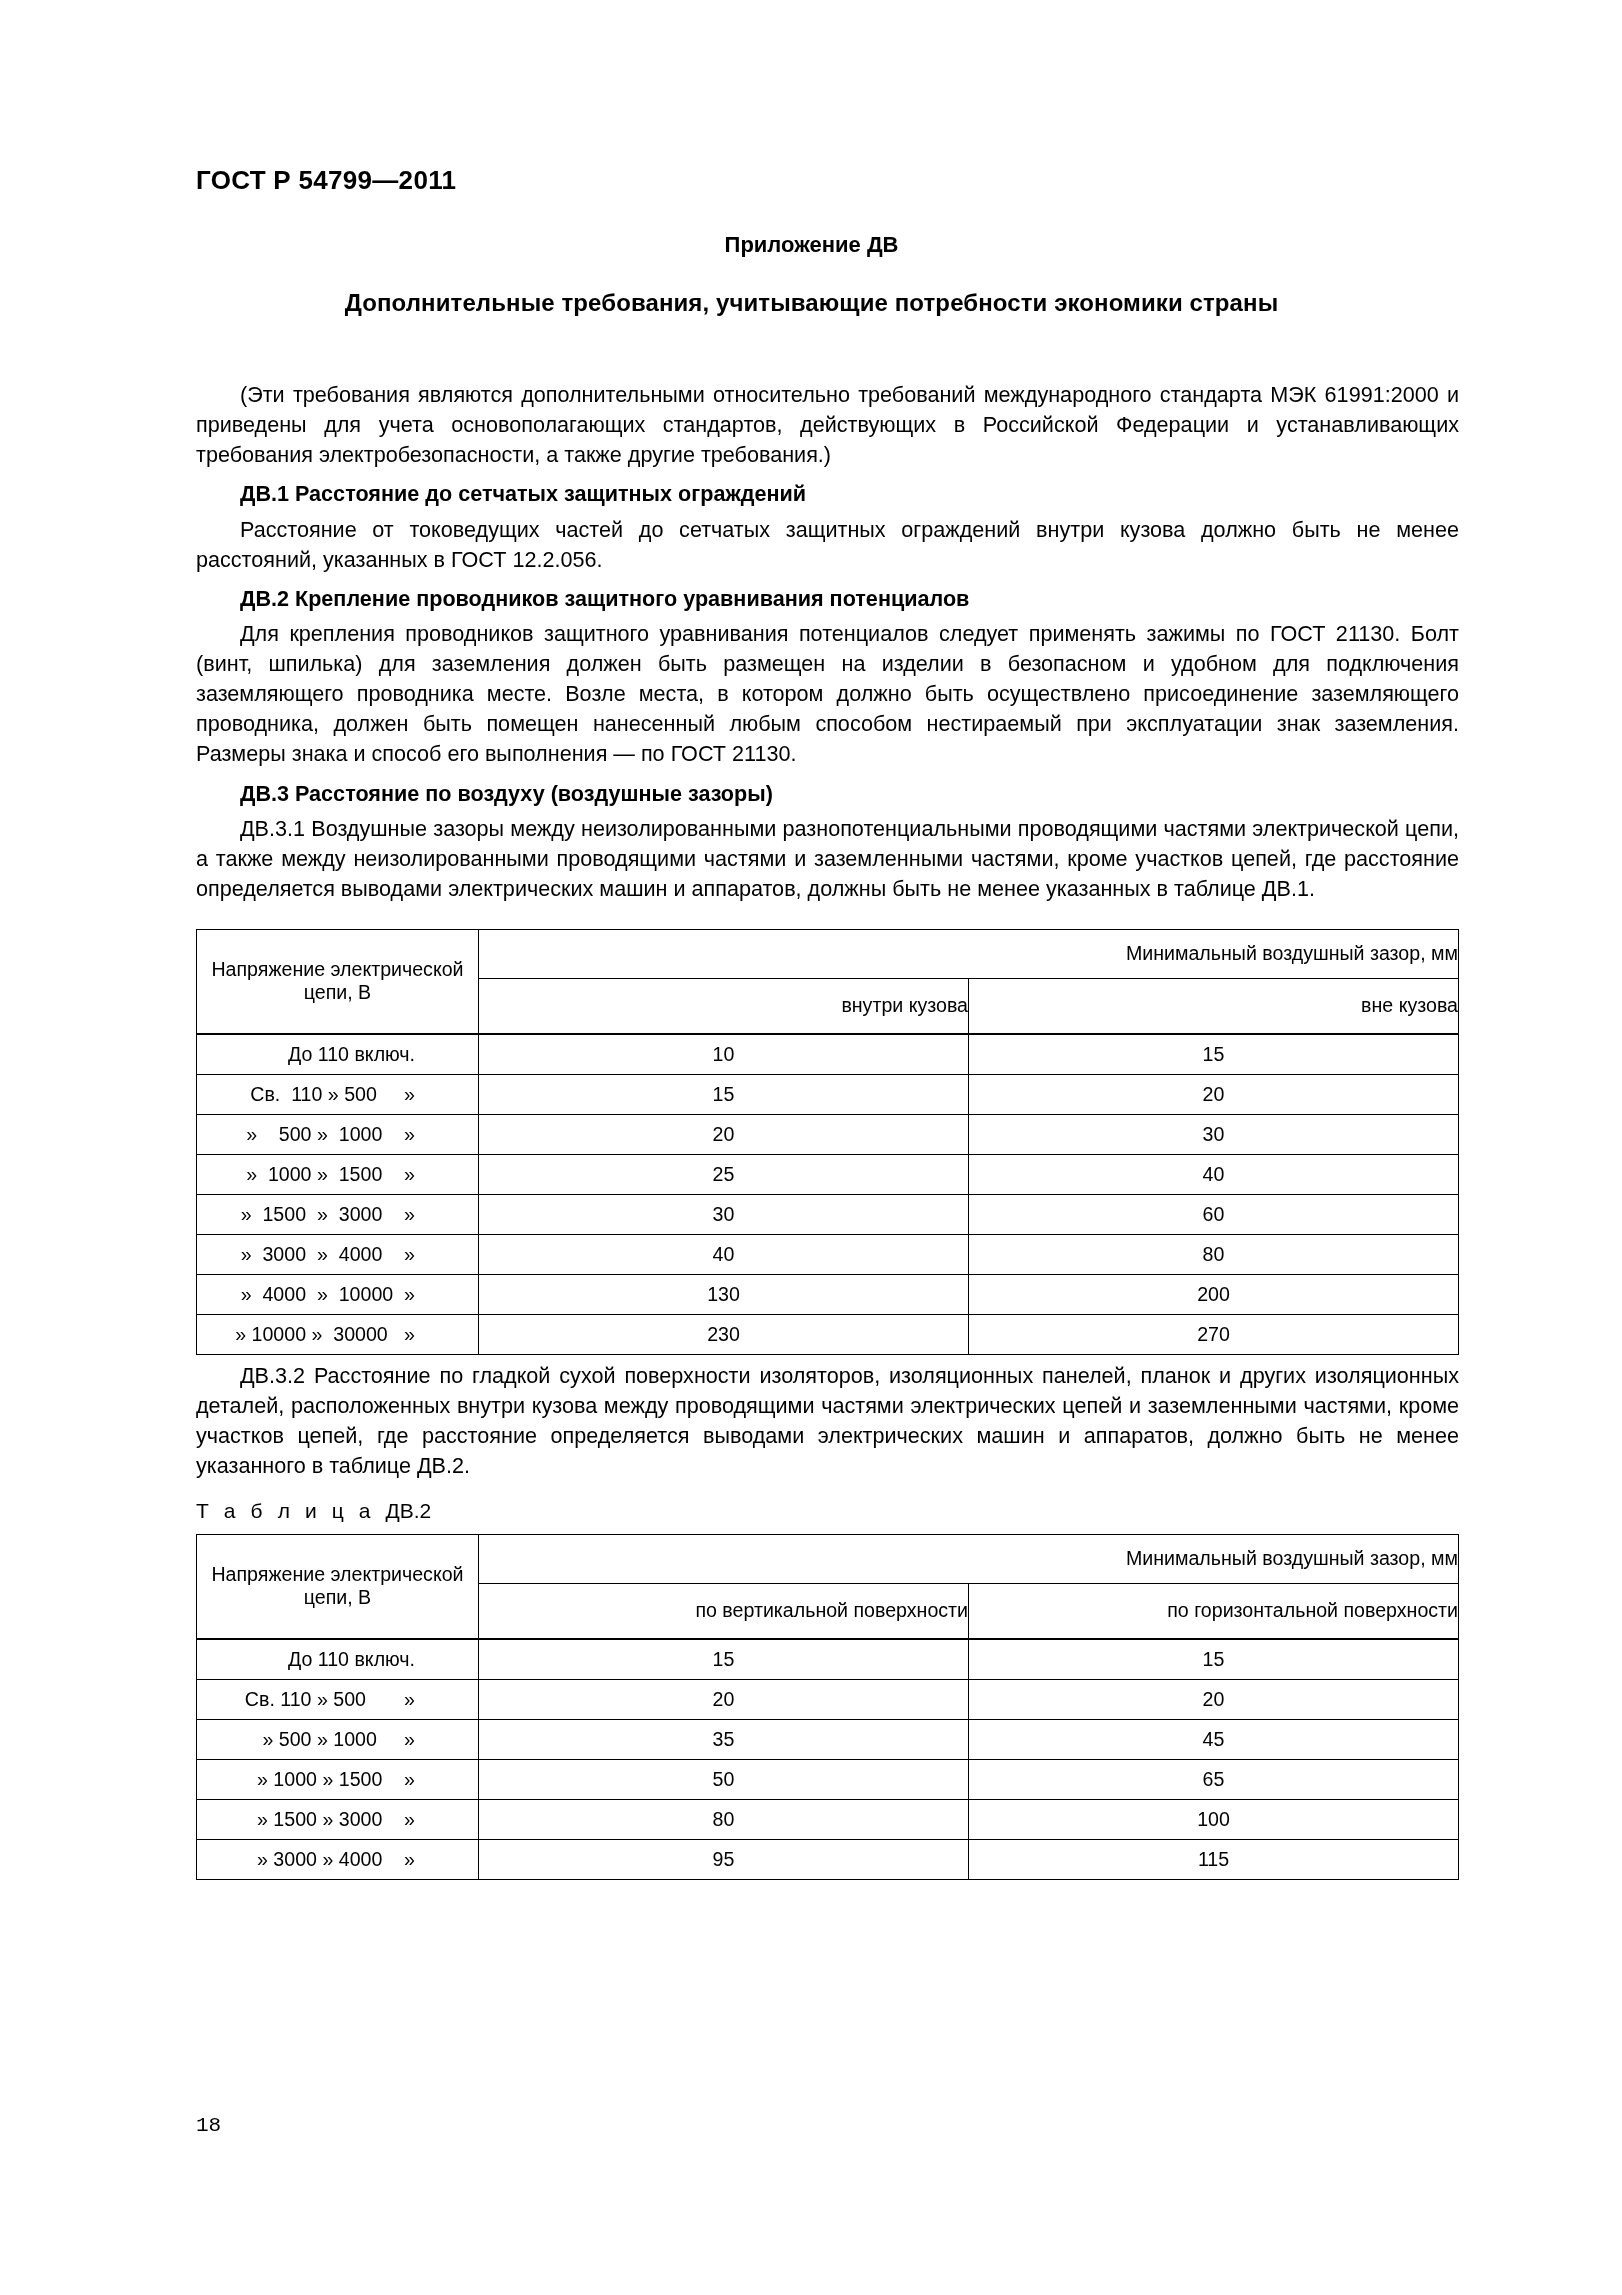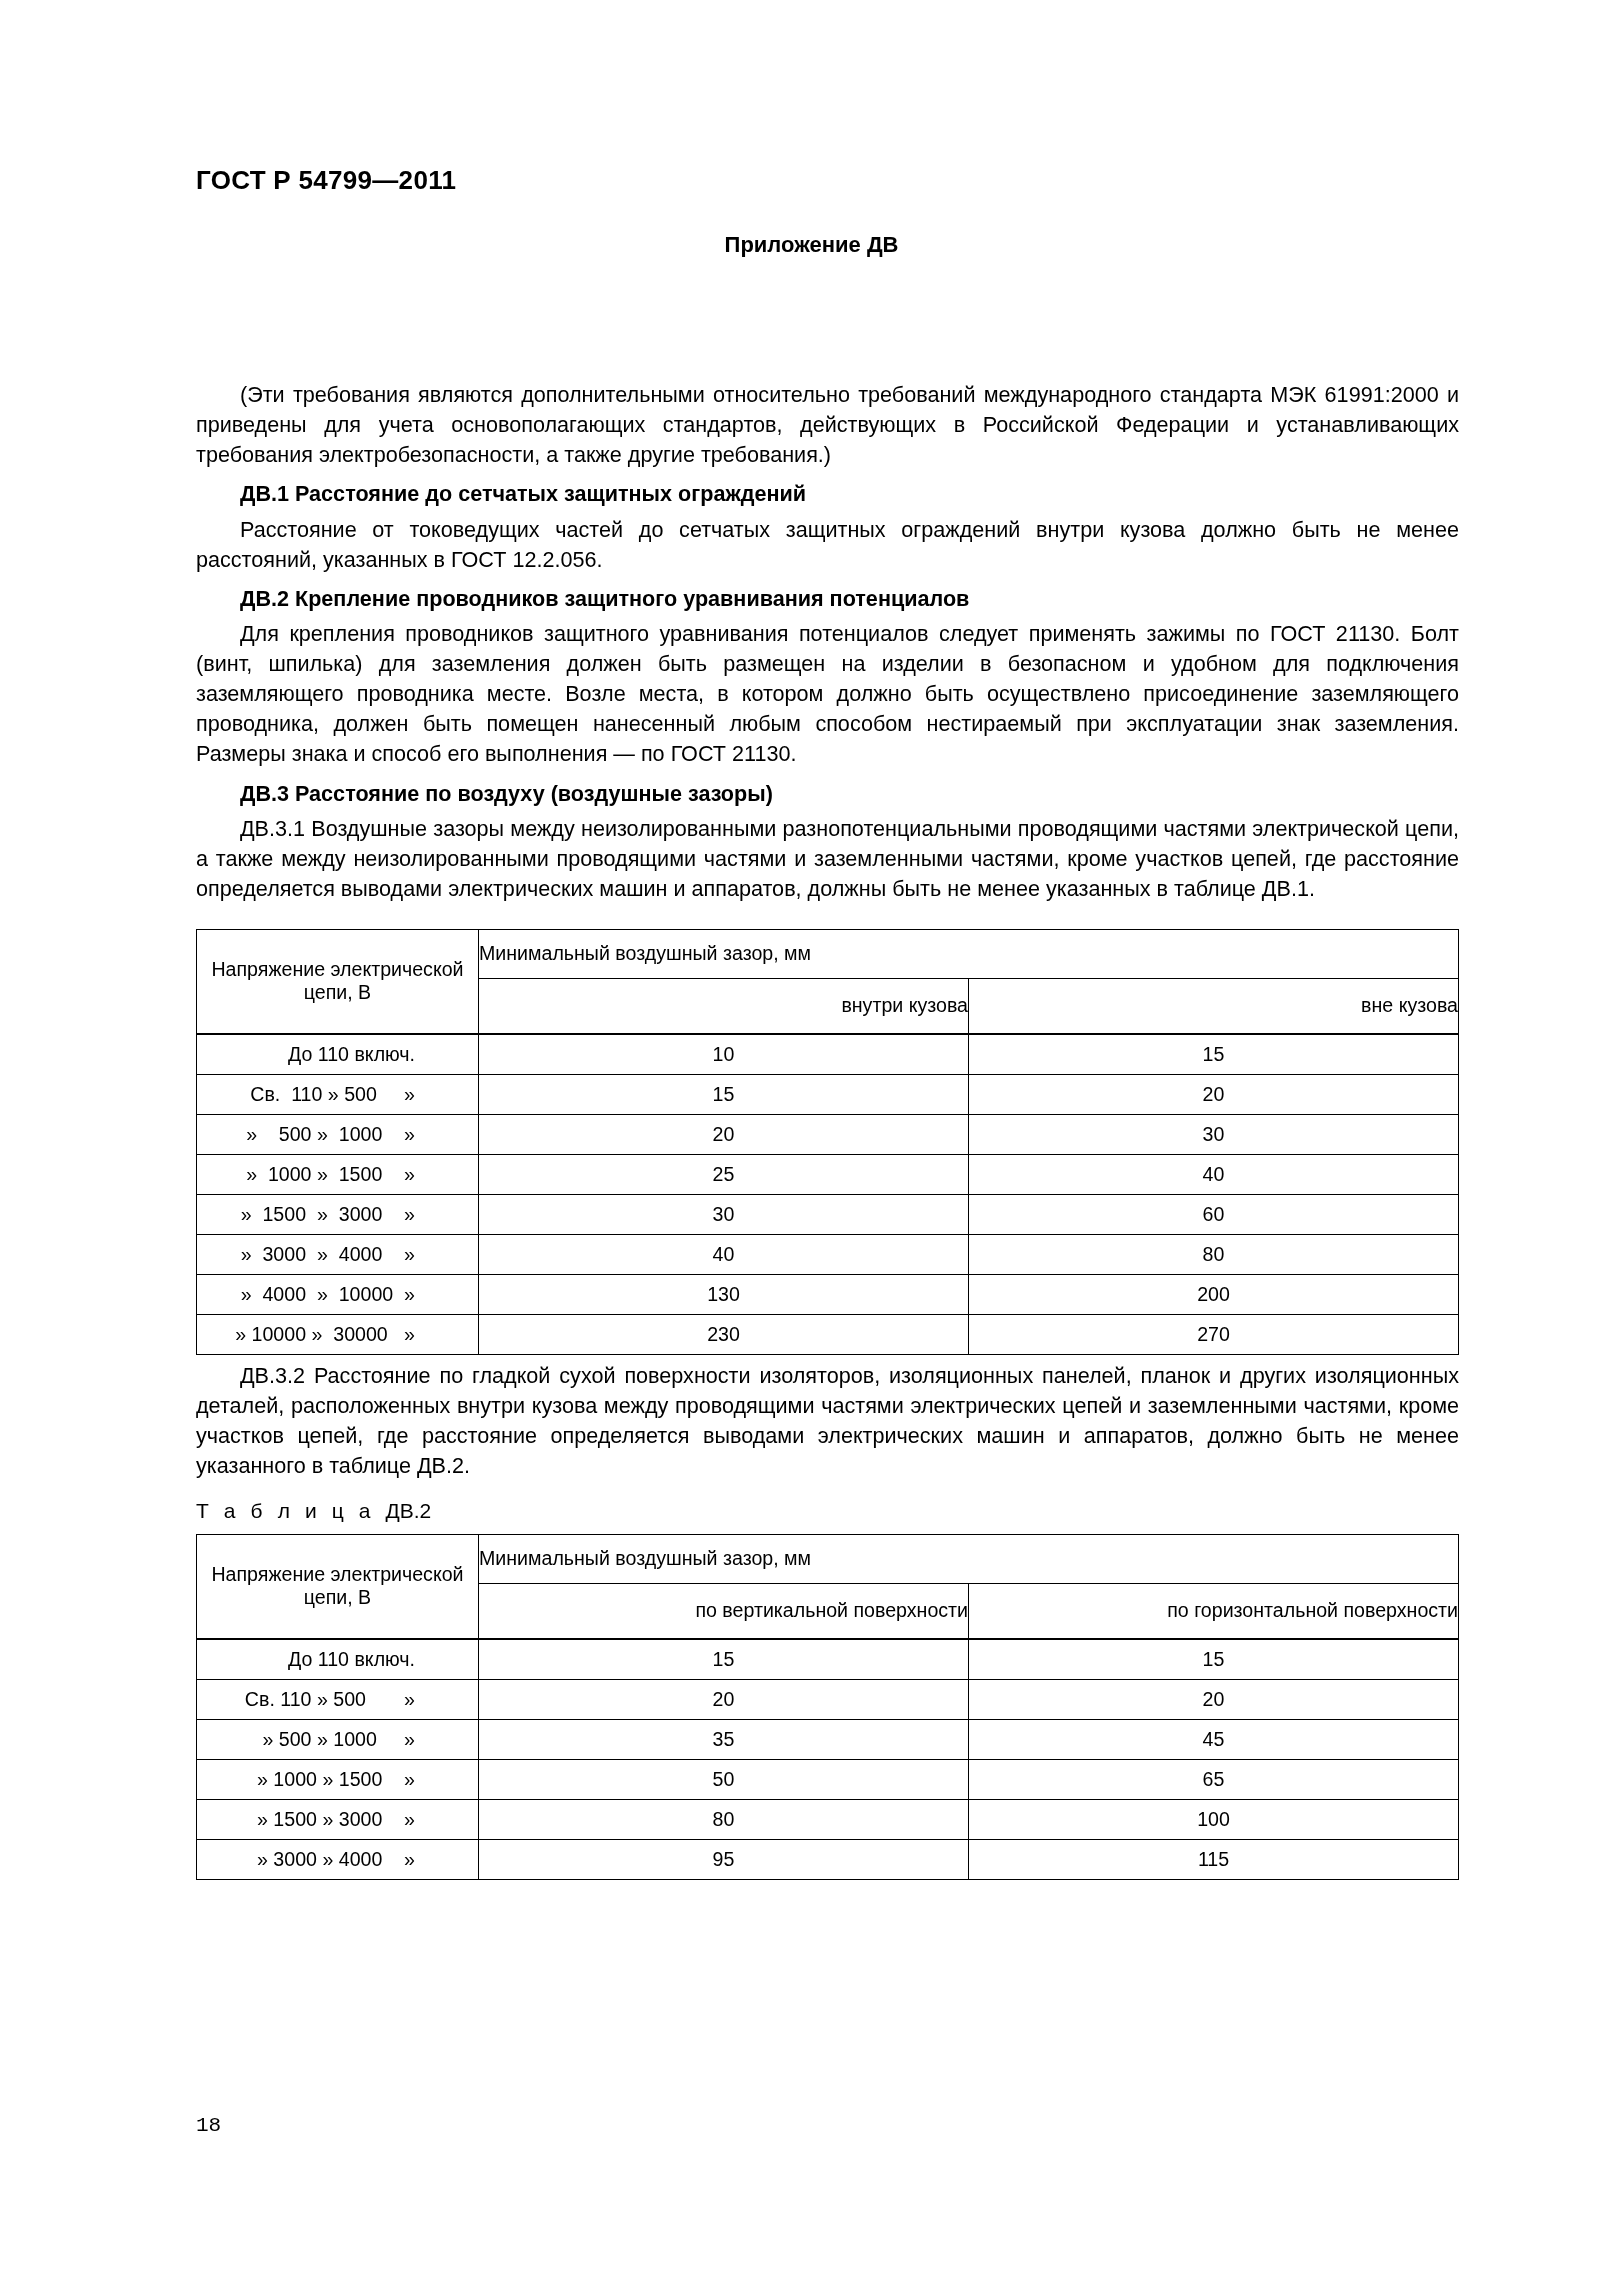--- a/index.html
+++ b/index.html
@@ -100,21 +100,21 @@
     margin-top: 9.2px;
   }
   .gost-table td, .gost-table th {
     border: 1.3px solid #000000;
     font-weight: normal;
     font-size: 19.6px;
     padding: 0;
     vertical-align: middle;
   }
   .gost-table .h-group {
-    text-align: left;
+    text-align: right;
     height: 48px;
   }
   .gost-table .h-left {
     text-align: center;
     height: 102px;
   }
   .gost-table .h-sub {
     text-align: right;
     height: 54px;
   }
@@ -147,20 +147,21 @@
 </style>
 </head>
 <body>
 
 <div class="page">
 
   <div class="doc-header">ГОСТ Р 54799—2011</div>
 
   <div class="annex-block">
     <div class="annex-line">Приложение ДВ</div>
+    <div class="annex-title">Дополнительные требования, учитывающие потребности экономики страны</div>
   </div>
 
   <div class="body-wrap">
 
     <p class="para">(Эти требования являются дополнительными относительно требований международного стандарта МЭК 61991:2000 и приведены для учета основополагающих стандартов, действующих в Российской Федерации и устанавливающих требования электробезопасности, а также другие требования.)</p>
 
     <h3 class="sect">ДВ.1  Расстояние до сетчатых защитных ограждений</h3>
     <p class="para">Расстояние от токоведущих частей до сетчатых защитных ограждений внутри кузова должно быть не менее расстояний, указанных в ГОСТ 12.2.056.</p>
 
     <h3 class="sect">ДВ.2  Крепление проводников защитного уравнивания потенциалов</h3>

